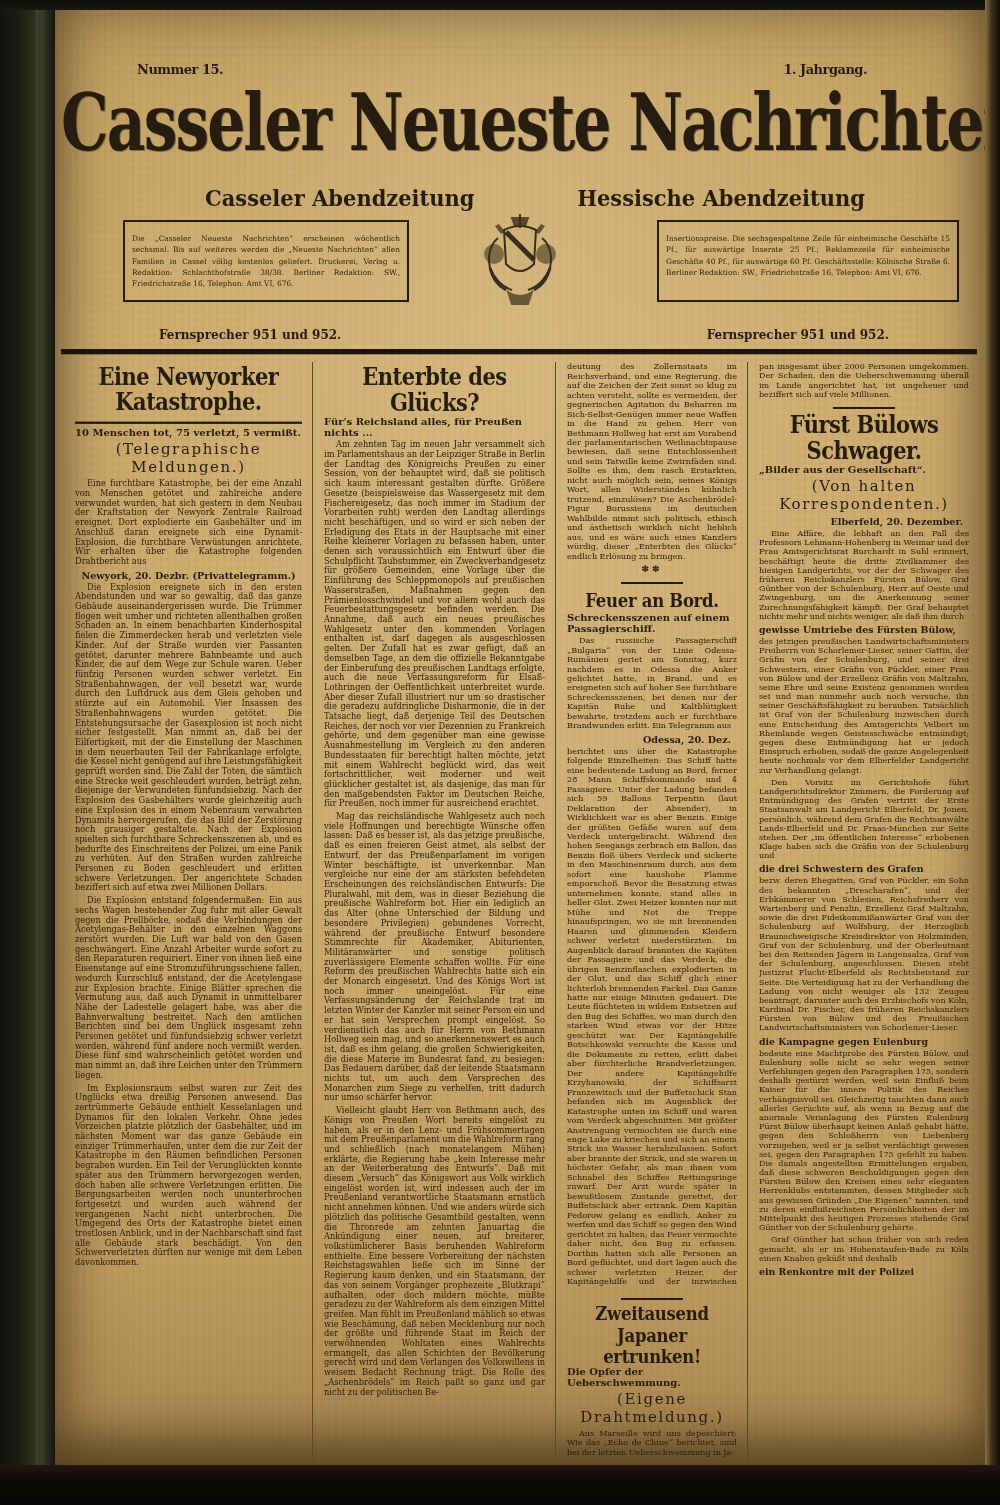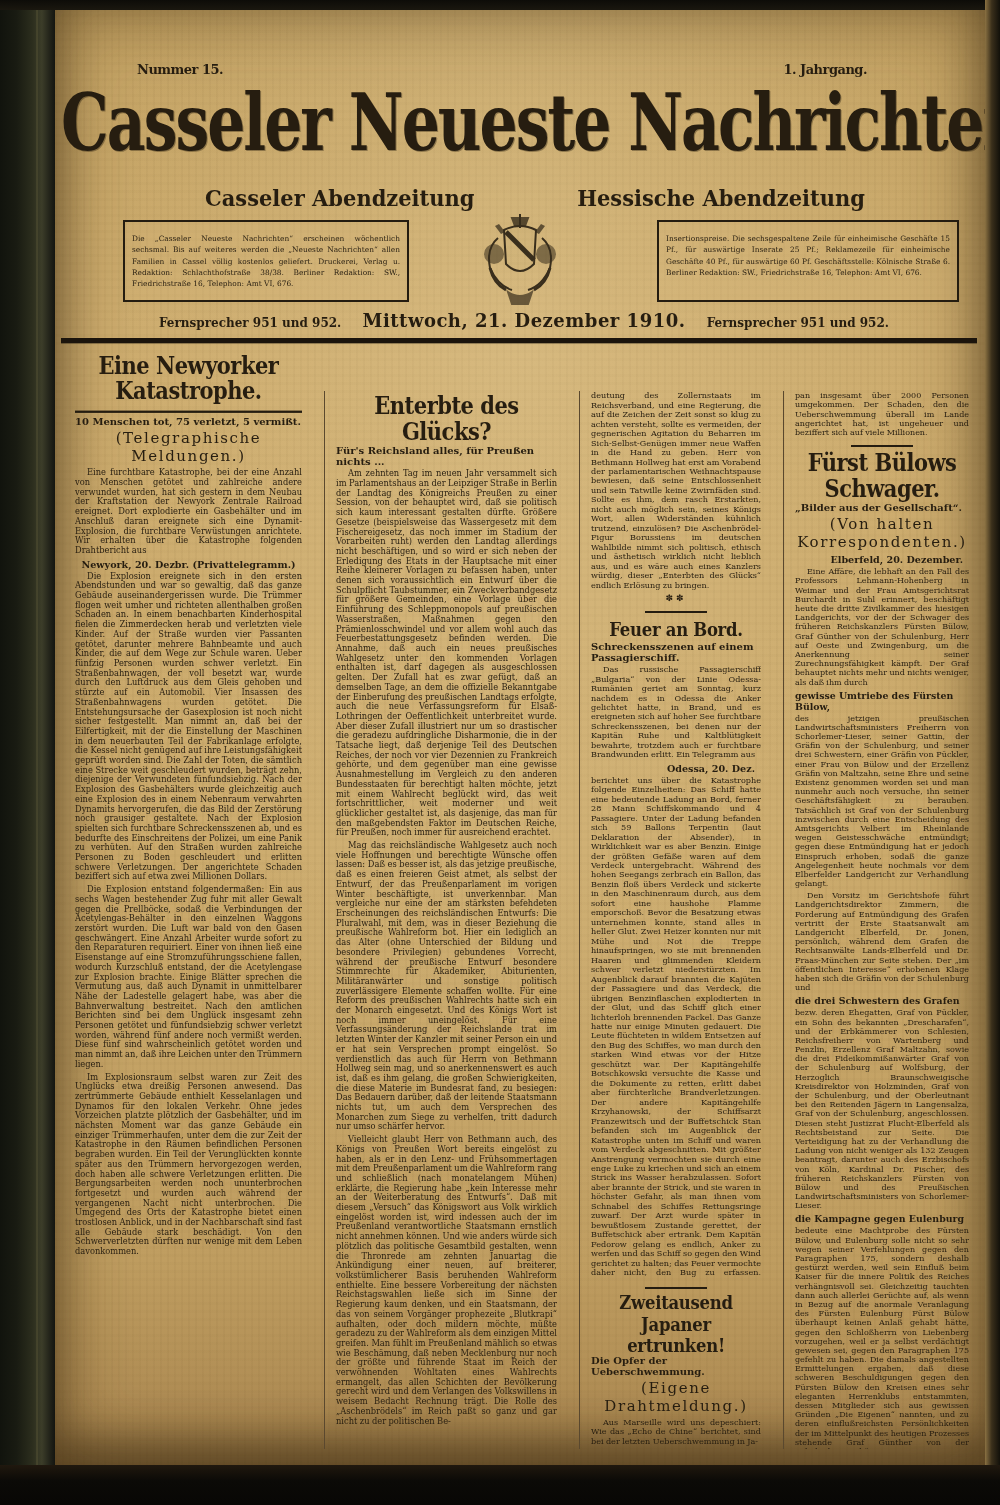--- a/index.html
+++ b/index.html
@@ -29,29 +29,29 @@
   .masthead{margin:4px 6px 0;text-align:center;font-size:60px;font-weight:bold;letter-spacing:-2px;
     transform:scaleY(1.3);transform-origin:50% 20%;white-space:nowrap;
     text-shadow:1px 1px 0 rgba(30,20,5,.35);}
   .edition-row{display:flex;justify-content:space-between;margin:34px 120px 0 150px;
     font-size:21px;font-weight:bold;transform:scaleY(1.1);}
   .crest{position:absolute;left:50%;top:198px;transform:translateX(-50%);width:104px;height:104px;opacity:.88;}
   .imprint-row{display:flex;justify-content:space-between;margin:10px 26px 0 68px;}
   .imprint{border:2px solid #241c10;padding:11px 7px;font-size:7.4px;line-height:1.52;
     text-align:justify;background:rgba(215,185,125,.25);}
   .imprint.l{width:268px;} .imprint.r{width:284px;}
-  .date-row{display:flex;justify-content:space-between;align-items:baseline;margin:8px 96px 0 104px;text-align:center;}
+  .date-row{display:flex;justify-content:space-between;align-items:baseline;margin:26px 96px 0 104px;text-align:center;}
   .date-row .phone{font-size:12px;font-weight:bold;}
   .date-row .date{font-size:18px;font-weight:bold;letter-spacing:.5px;}
   .thick-rule{height:5px;background:#1b140c;margin:7px 8px 0 6px;box-shadow:0 1px 0 rgba(0,0,0,.3);}
   
-  #columns{display:grid;grid-template-columns:237px 243px 192px auto;column-gap:12px;
+  #columns{display:grid;grid-template-columns:237px 243px 192px auto;column-gap:0;
     margin:8px 6px 0 20px;height:1098px;overflow:hidden;}
   .column{display:flex;flex-direction:column;min-width:0;padding:0 10px 0 0;overflow:hidden;}
-  .column + .column{border-left:1px solid #5a482e;padding-left:11px;margin-top:40px;}
+  .column + .column{border-left:1px solid #5a482e;padding-left:11px;}
   .colmain{flex:1 1 auto;min-height:0;overflow:hidden;}
   .coltail{flex:0 0 auto;margin-top:auto;padding-top:2px;}
   
   .b-h1{margin:6px 0 4px;text-align:center;font-size:21px;font-weight:bold;letter-spacing:-.5px;
     transform:scaleY(1.15);line-height:1.05;}
   .b-h1.ruled{border-bottom:2px solid #241c10;padding-bottom:6px;margin-bottom:7px;}
   .b-h2{margin:3px 0 2px;text-align:center;font-size:16.5px;font-weight:bold;letter-spacing:-.3px;
     transform:scaleY(1.12);}
   .b-deck{text-align:left;font-size:10px;font-weight:bold;margin:2px 0 2px;}
   .b-byline{text-align:center;font-size:15px;letter-spacing:1.6px;margin:2px 0 3px;}
@@ -109,21 +109,20 @@
       </svg>
     </div>
 
     <div class="imprint-row">
       <div class="imprint l">Die „Casseler Neueste Nachrichten“ erscheinen wöchentlich sechsmal. Bis auf weiteres werden die „Neueste Nachrichten“ allen Familien in Cassel völlig kostenlos geliefert. Druckerei, Verlag u. Redaktion: Schlachthofstraße 38/38. Berliner Redaktion: SW., Friedrichstraße 16, Telephon: Amt VI, 676.</div>
       <div class="imprint r">Insertionspreise. Die sechsgespaltene Zeile für einheimische Geschäfte 15 Pf., für auswärtige Inserate 25 Pf.; Reklamezeile für einheimische Geschäfte 40 Pf., für auswärtige 60 Pf. Geschäftsstelle: Kölnische Straße 6. Berliner Redaktion: SW., Friedrichstraße 16, Telephon: Amt VI, 676.</div>
     </div>
 
     <div class="date-row">
       <span class="phone">Fernsprecher 951 und 952.</span>
-      <span class="date">Mittwoch, 21. Dezember 1910.</span>
       <span class="phone">Fernsprecher 951 und 952.</span>
     </div>
 
     <div class="thick-rule"></div>
 
     <main id="columns">
         <div class="column col-1">
           <div class="colmain">
             <h2 class="b-h1 frak ruled">Eine Newyorker Katastrophe.</h2>
             <div class="b-deck">10 Menschen tot, 75 verletzt, 5 vermißt.</div>

